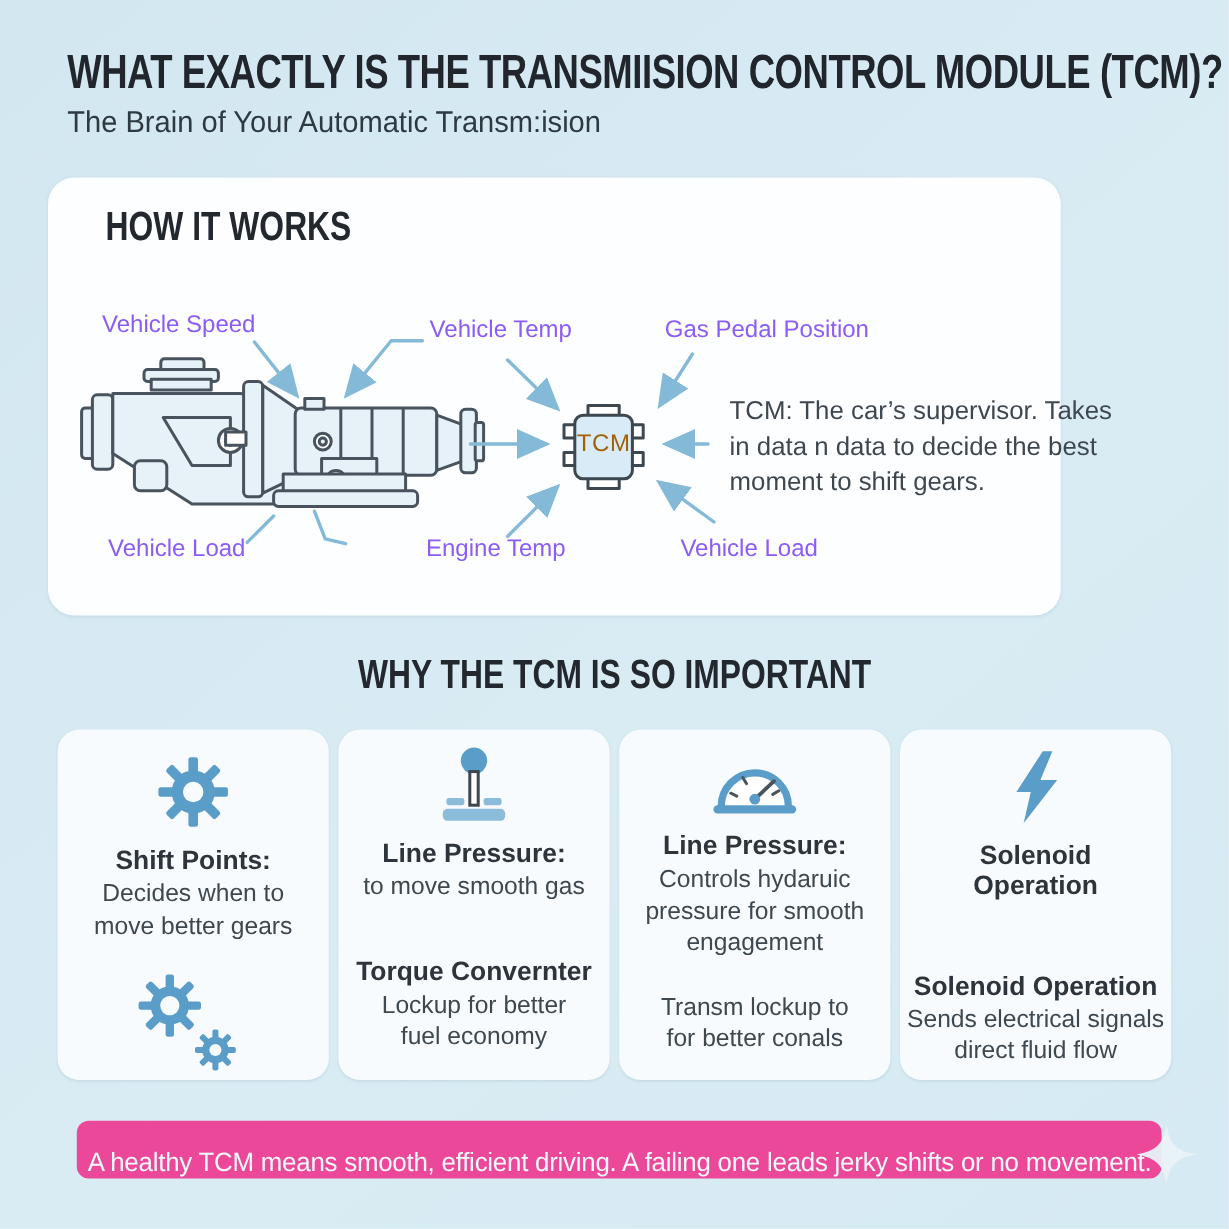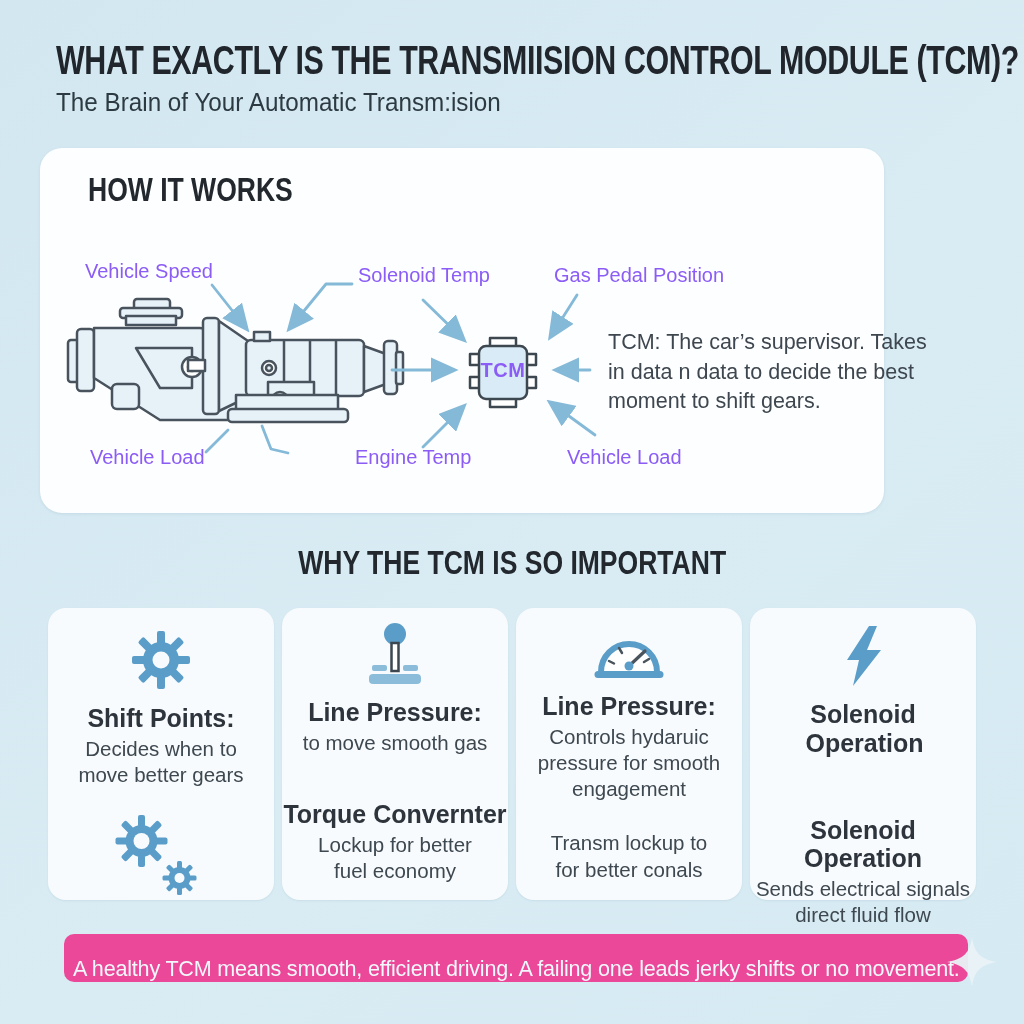--- a/index.html
+++ b/index.html
@@ -27,37 +27,37 @@
     font-weight:bold;color:#22282d;white-space:nowrap;
   }
   .hiw-heading{
     left:48px;top:22px;font-size:34px;transform:scaleX(.78);transform-origin:left top;
   }
   .diagram-label{
     font-size:20px;font-weight:500;color:#8b5cf6;white-space:nowrap;
   }
   .chip-text{
     left:439px;top:211px;width:48px;text-align:center;font-size:20px;
-    font-weight:700;color:#8b5cf6;letter-spacing:.5px;
+    font-weight:400;color:#a16207;letter-spacing:.5px;
   }
   .tcm-desc{
     left:568px;top:180px;width:335px;font-size:21.5px;line-height:1.38;color:#3e474f;
   }
   
   .why-heading-wrap{left:0;top:543px;width:1024px;text-align:center;}
   .why-heading{display:inline-block;font-size:34px;transform:scaleX(.78);transform-origin:center top;}
   .cards-row{
     left:48px;top:608px;width:928px;height:292px;display:flex;gap:8px;
   }
   .card{
     flex:1 1 0;background:#f8fbfd;border-radius:18px;position:relative;
     display:flex;flex-direction:column;align-items:center;text-align:center;
     box-shadow:0 1px 2px rgba(90,130,150,.12);
   }
-  .card-title{font-size:25px;font-weight:bold;color:#2d343c;line-height:1.15;}
+  .card-title{font-size:22px;font-weight:bold;color:#2d343c;line-height:1.15;}
   .card-body{font-size:20.5px;color:#3e4850;line-height:1.28;margin-top:3px;}
   
   .banner{
     left:64px;top:934px;width:904px;height:48px;background:#ec4899;border-radius:10px;
     display:flex;align-items:flex-end;justify-content:center;
   }
   .banner-text{
     font-size:22px;font-weight:500;color:#f2f8fb;letter-spacing:-.2px;white-space:nowrap;
     transform:scaleX(.98);
   }
@@ -132,21 +132,21 @@
       <rect x="450" y="249" width="26" height="10"></rect>
       <rect x="430" y="206" width="11" height="11"></rect>
       <rect x="430" y="229" width="11" height="11"></rect>
       <rect x="485" y="206" width="11" height="11"></rect>
       <rect x="485" y="229" width="11" height="11"></rect>
       <rect x="439" y="198" width="48" height="53" rx="7" fill="#d9ebf7"></rect>
     </g>
   </svg>
 
   <div class="abs diagram-label" style="left:45px;top:112px;">Vehicle Speed</div>
-  <div class="abs diagram-label" style="left:318px;top:116px;">Solenoid Temp</div>
+  <div class="abs diagram-label" style="left:318px;top:116px;">Vehicle Temp</div>
   <div class="abs diagram-label" style="left:514px;top:116px;">Gas Pedal Position</div>
   <div class="abs diagram-label" style="left:50px;top:298px;">Vehicle Load</div>
   <div class="abs diagram-label" style="left:315px;top:298px;">Engine Temp</div>
   <div class="abs diagram-label" style="left:527px;top:298px;">Vehicle Load</div>
   <div class="abs chip-text">TCM</div>
   <div class="abs tcm-desc">TCM: The car’s supervisor. Takes in data n data to decide the best moment to shift gears.</div>
 </div>
 
 <div class="abs why-heading-wrap">
   <div class="section-heading why-heading">WHY THE TCM IS SO IMPORTANT</div>

